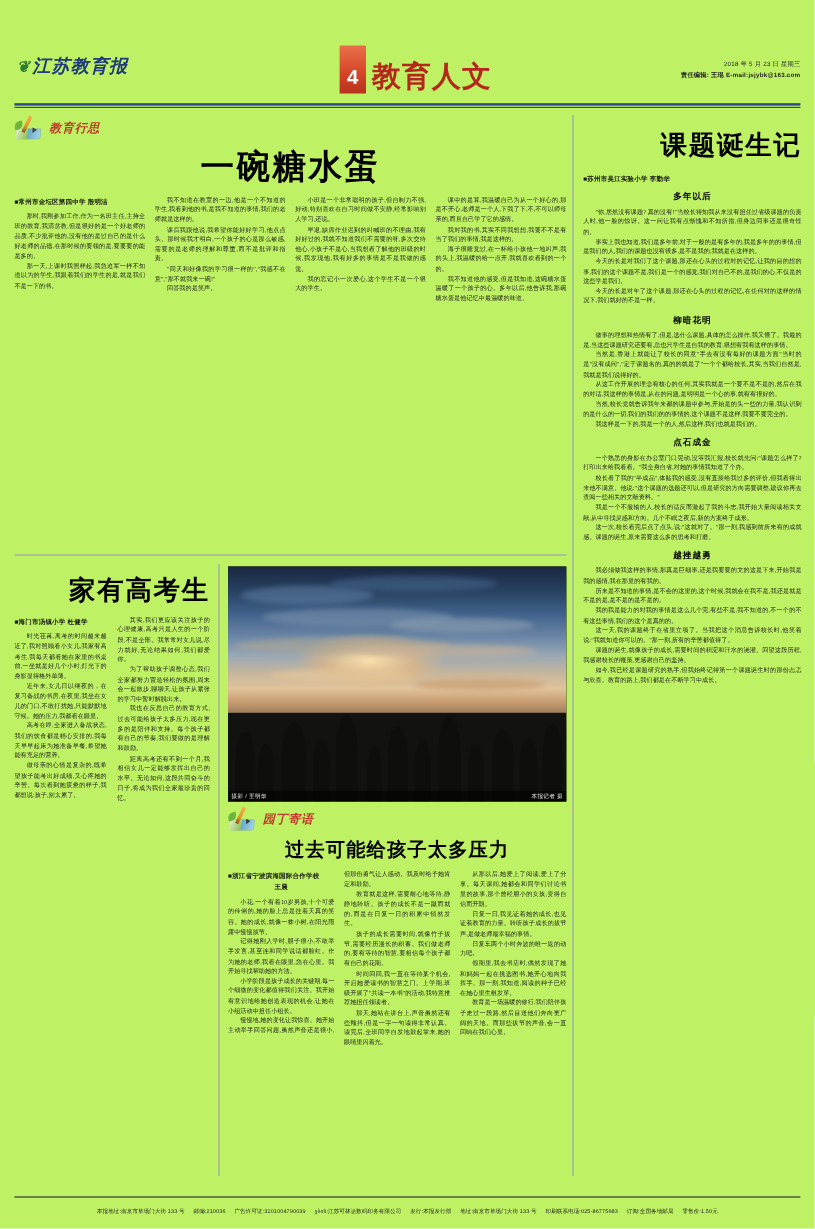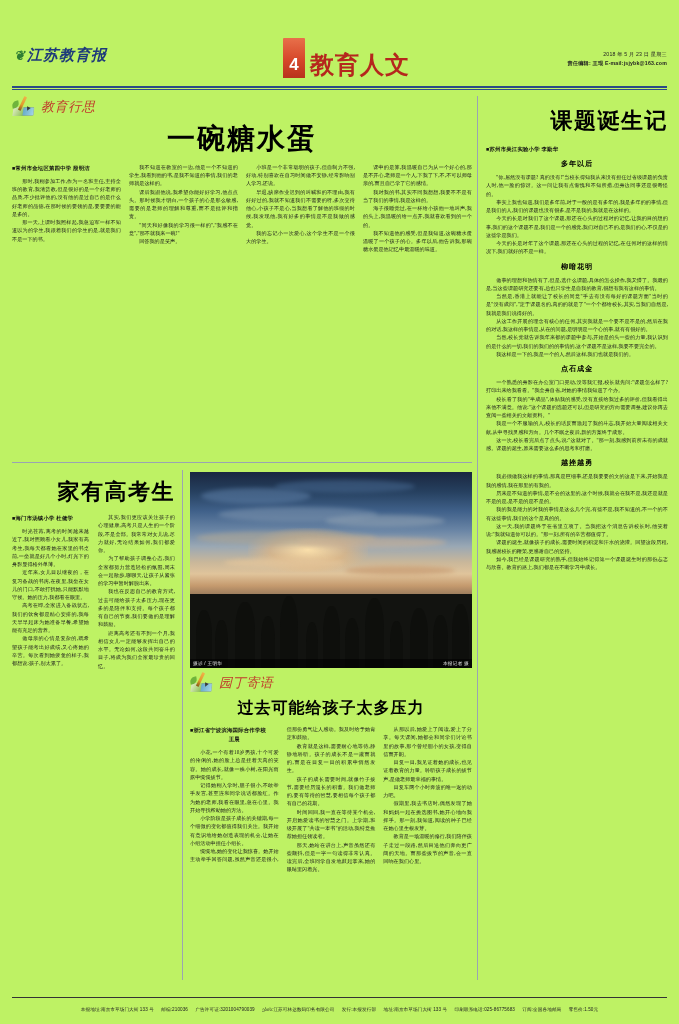--- a/index.html
+++ b/index.html
@@ -170,22 +170,22 @@
   .sec-logo .leaf {
     position: absolute;
     left: 0px; top: 4px;
     width: 7px; height: 7px;
     background: #6fb43c;
     border-radius: 70% 0 70% 0;
     transform: rotate(-12deg);
   }
   .sec-logo .sec-name {
     font-family: "Liberation Serif", serif;
-    font-size: 13px;
-    font-weight: normal;
+    font-size: 10px;
+    font-weight: bold;
     font-style: italic;
     color: #c0392b;
     letter-spacing: .6px;
     white-space: nowrap;
   }
 
   
   .headline-xl {
     font-family: "Liberation Sans", sans-serif;
     font-size: 28px;

